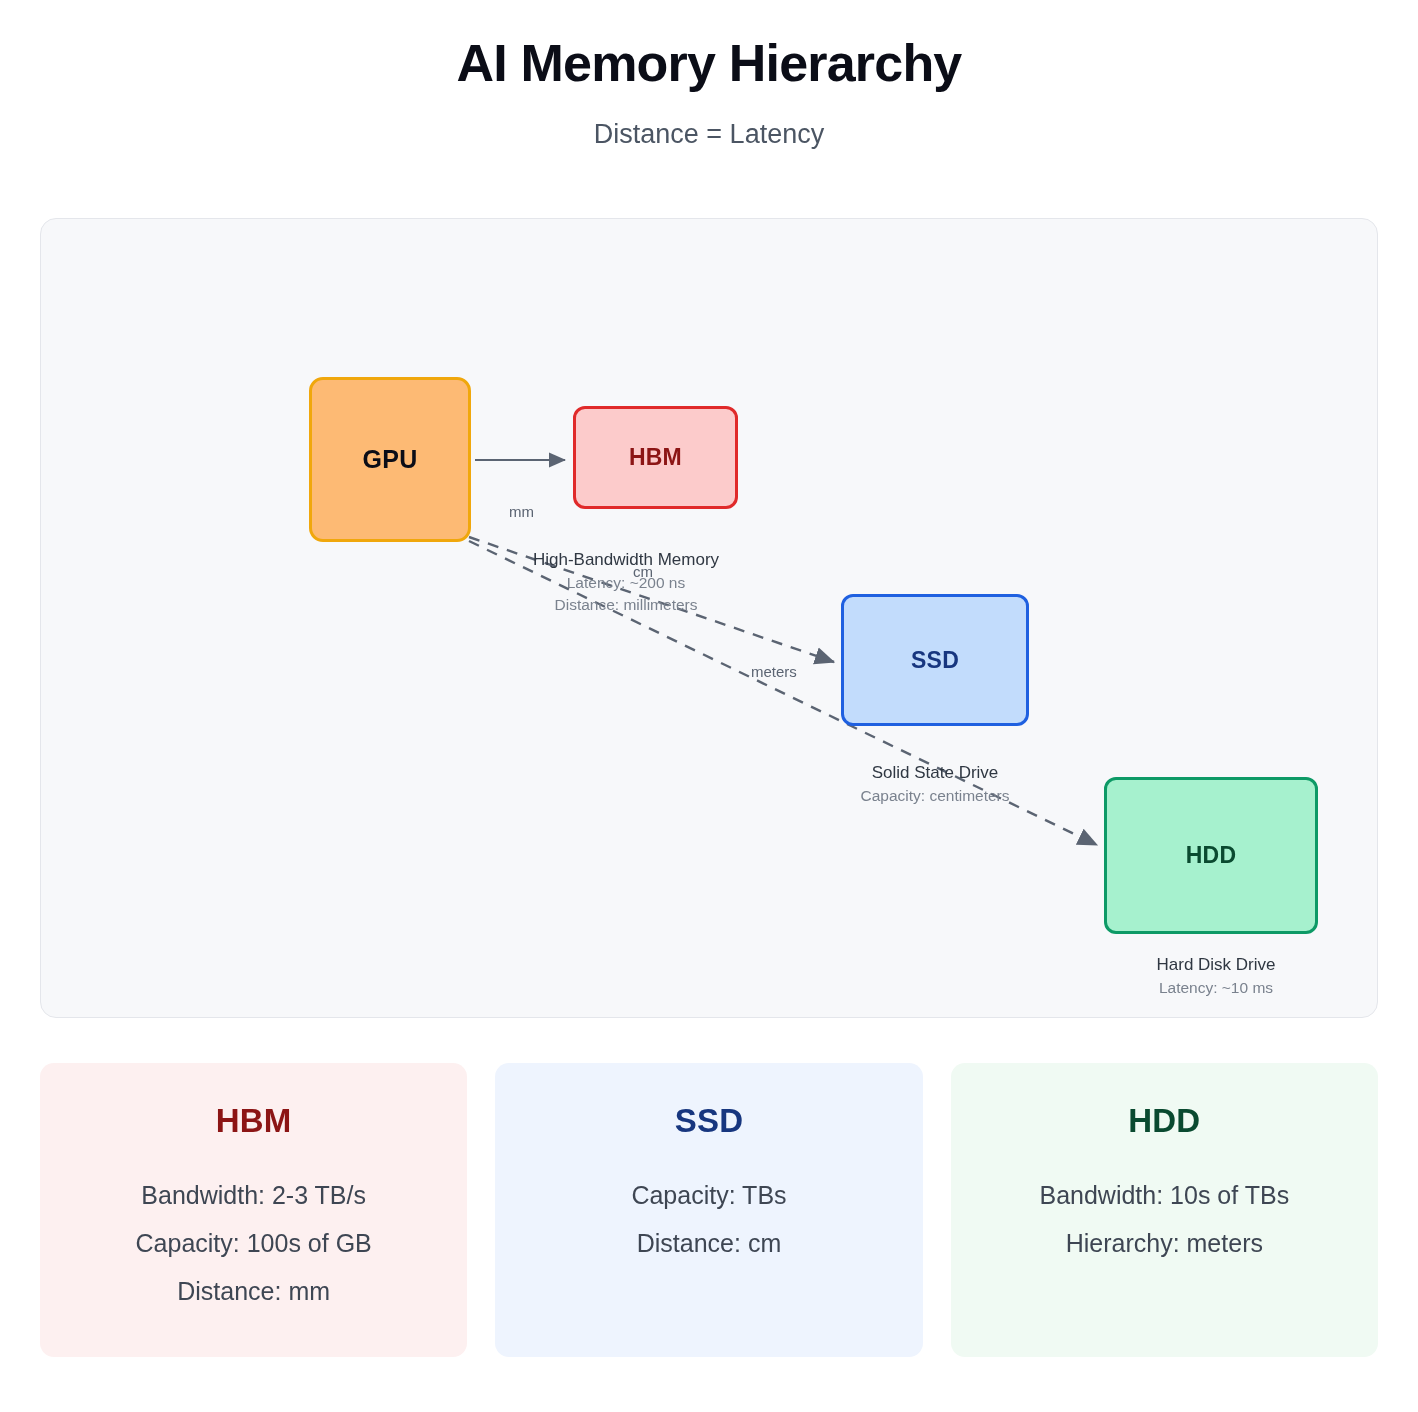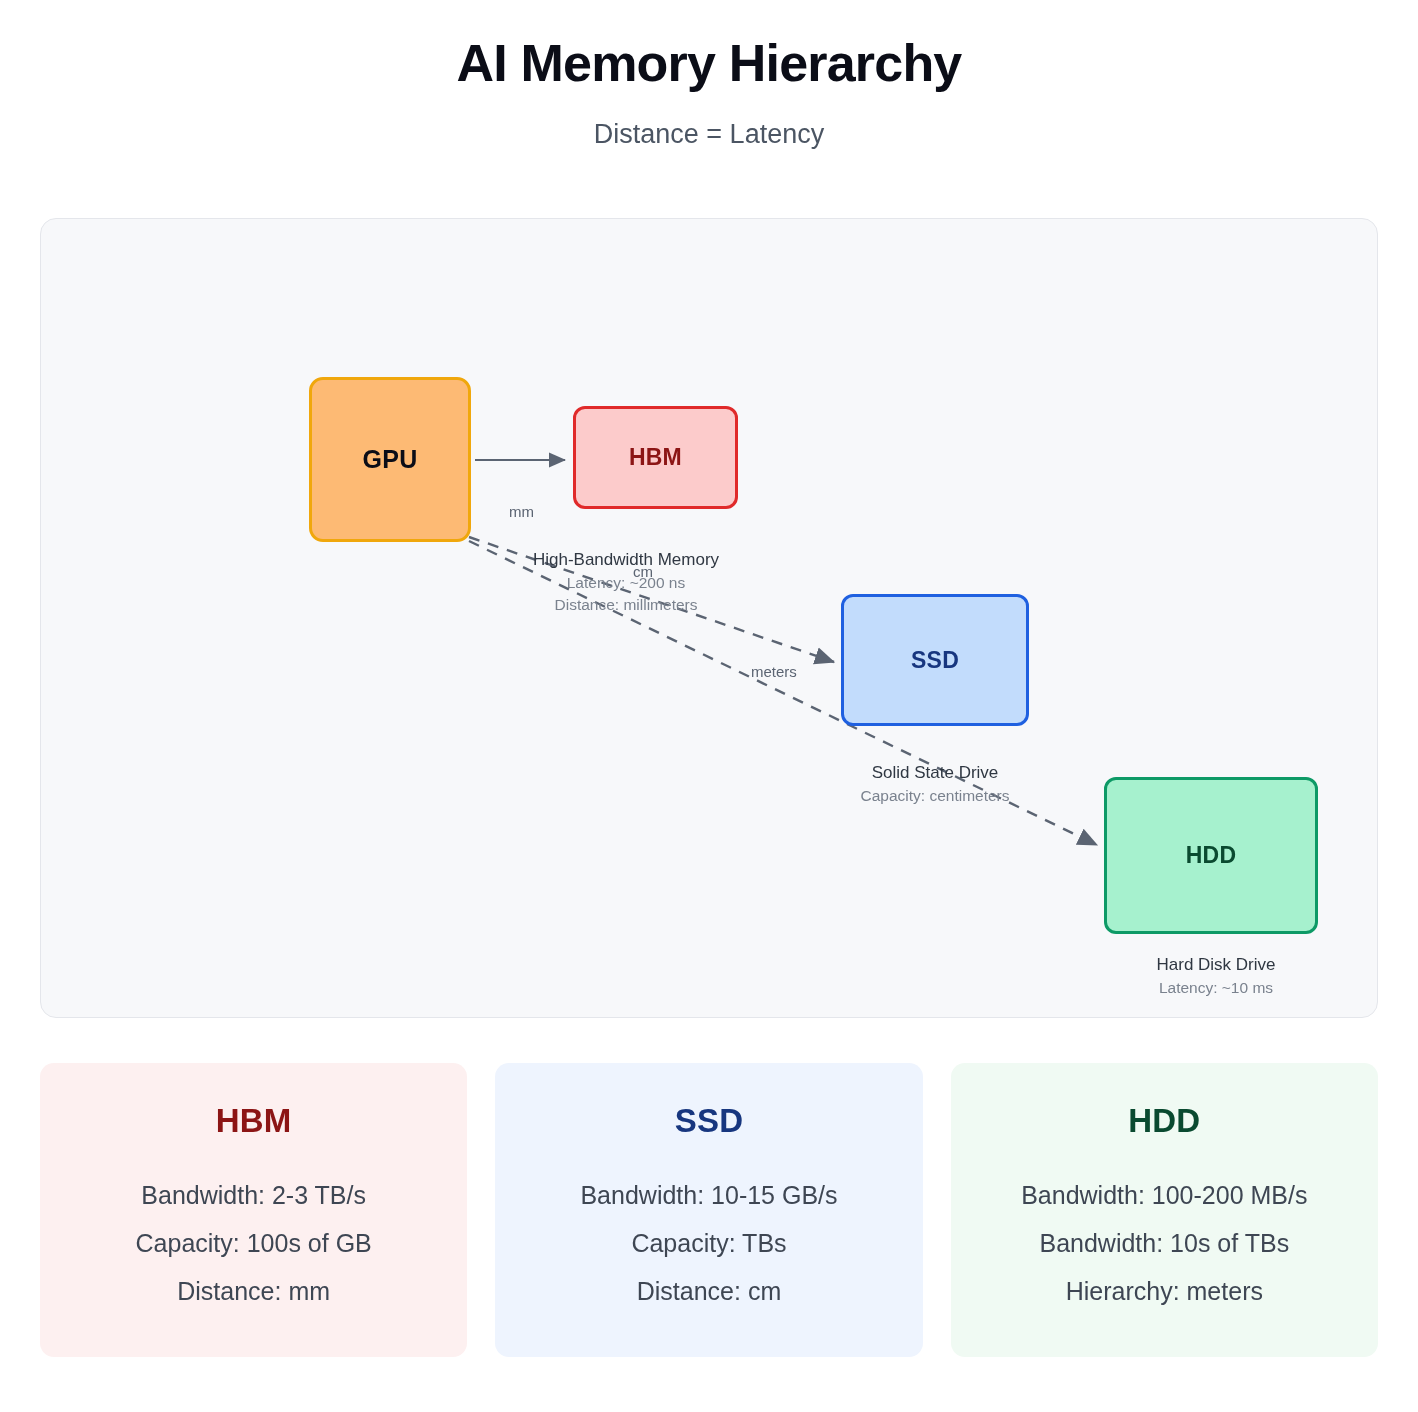--- a/index.html
+++ b/index.html
@@ -247,25 +247,23 @@
 
   <div class="spec-card spec-card-hbm">
     <div class="spec-title spec-title-hbm">HBM</div>
     <div class="spec-line">Bandwidth: 2-3 TB/s</div>
     <div class="spec-line">Capacity: 100s of GB</div>
     <div class="spec-line">Distance: mm</div>
   </div>
 
   <div class="spec-card spec-card-ssd">
     <div class="spec-title spec-title-ssd">SSD</div>
-    <div class="spec-line">Bandwidth: 10-15 GB/s</div>
     <div class="spec-line">Capacity: TBs</div>
     <div class="spec-line">Distance: cm</div>
   </div>
 
   <div class="spec-card spec-card-hdd">
     <div class="spec-title spec-title-hdd">HDD</div>
-    <div class="spec-line">Bandwidth: 100-200 MB/s</div>
     <div class="spec-line">Bandwidth: 10s of TBs</div>
     <div class="spec-line">Hierarchy: meters</div>
   </div>
 
 </div>
 
 </body></html>

